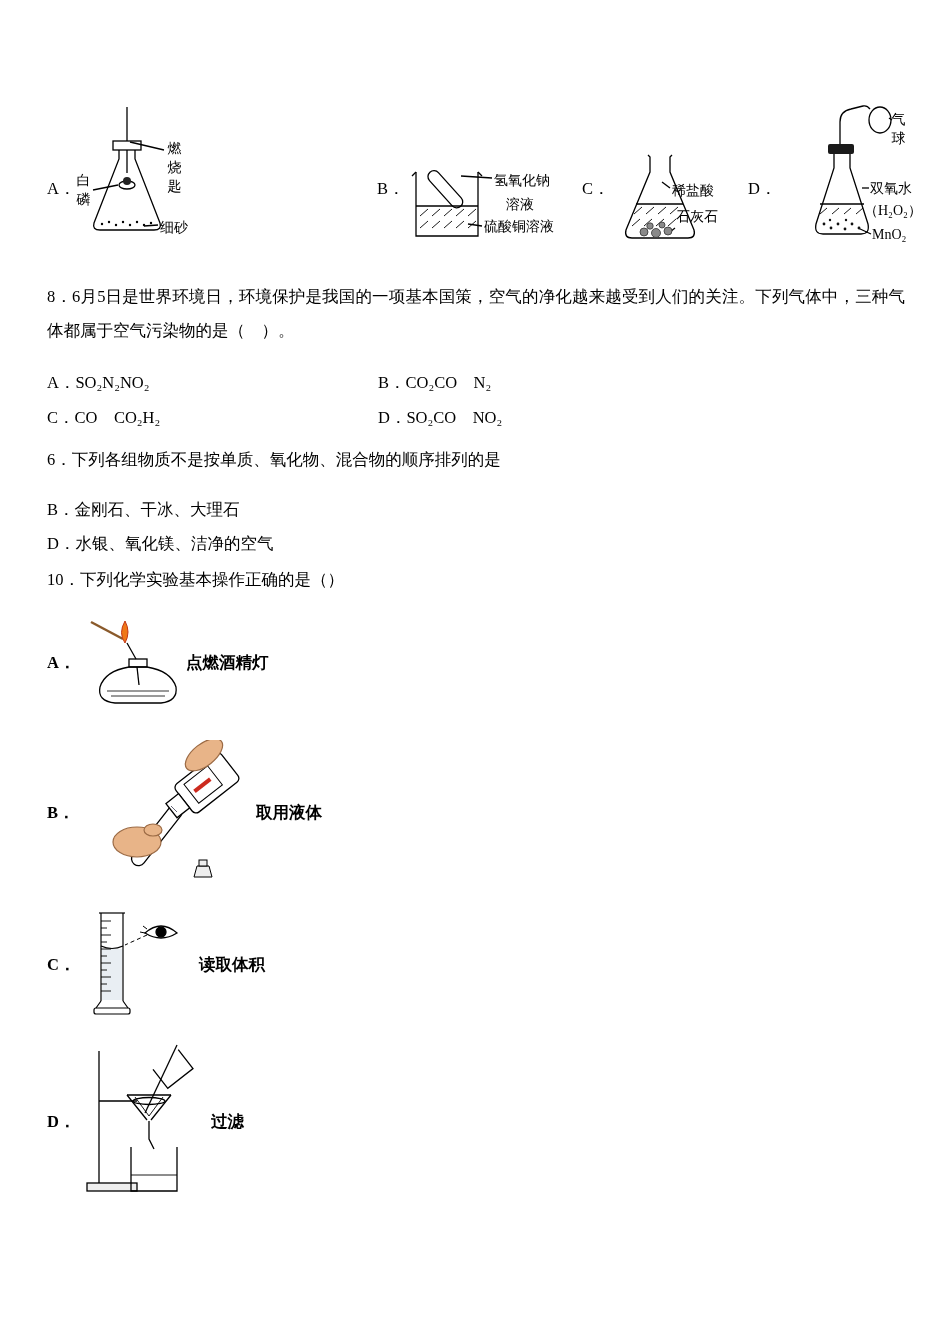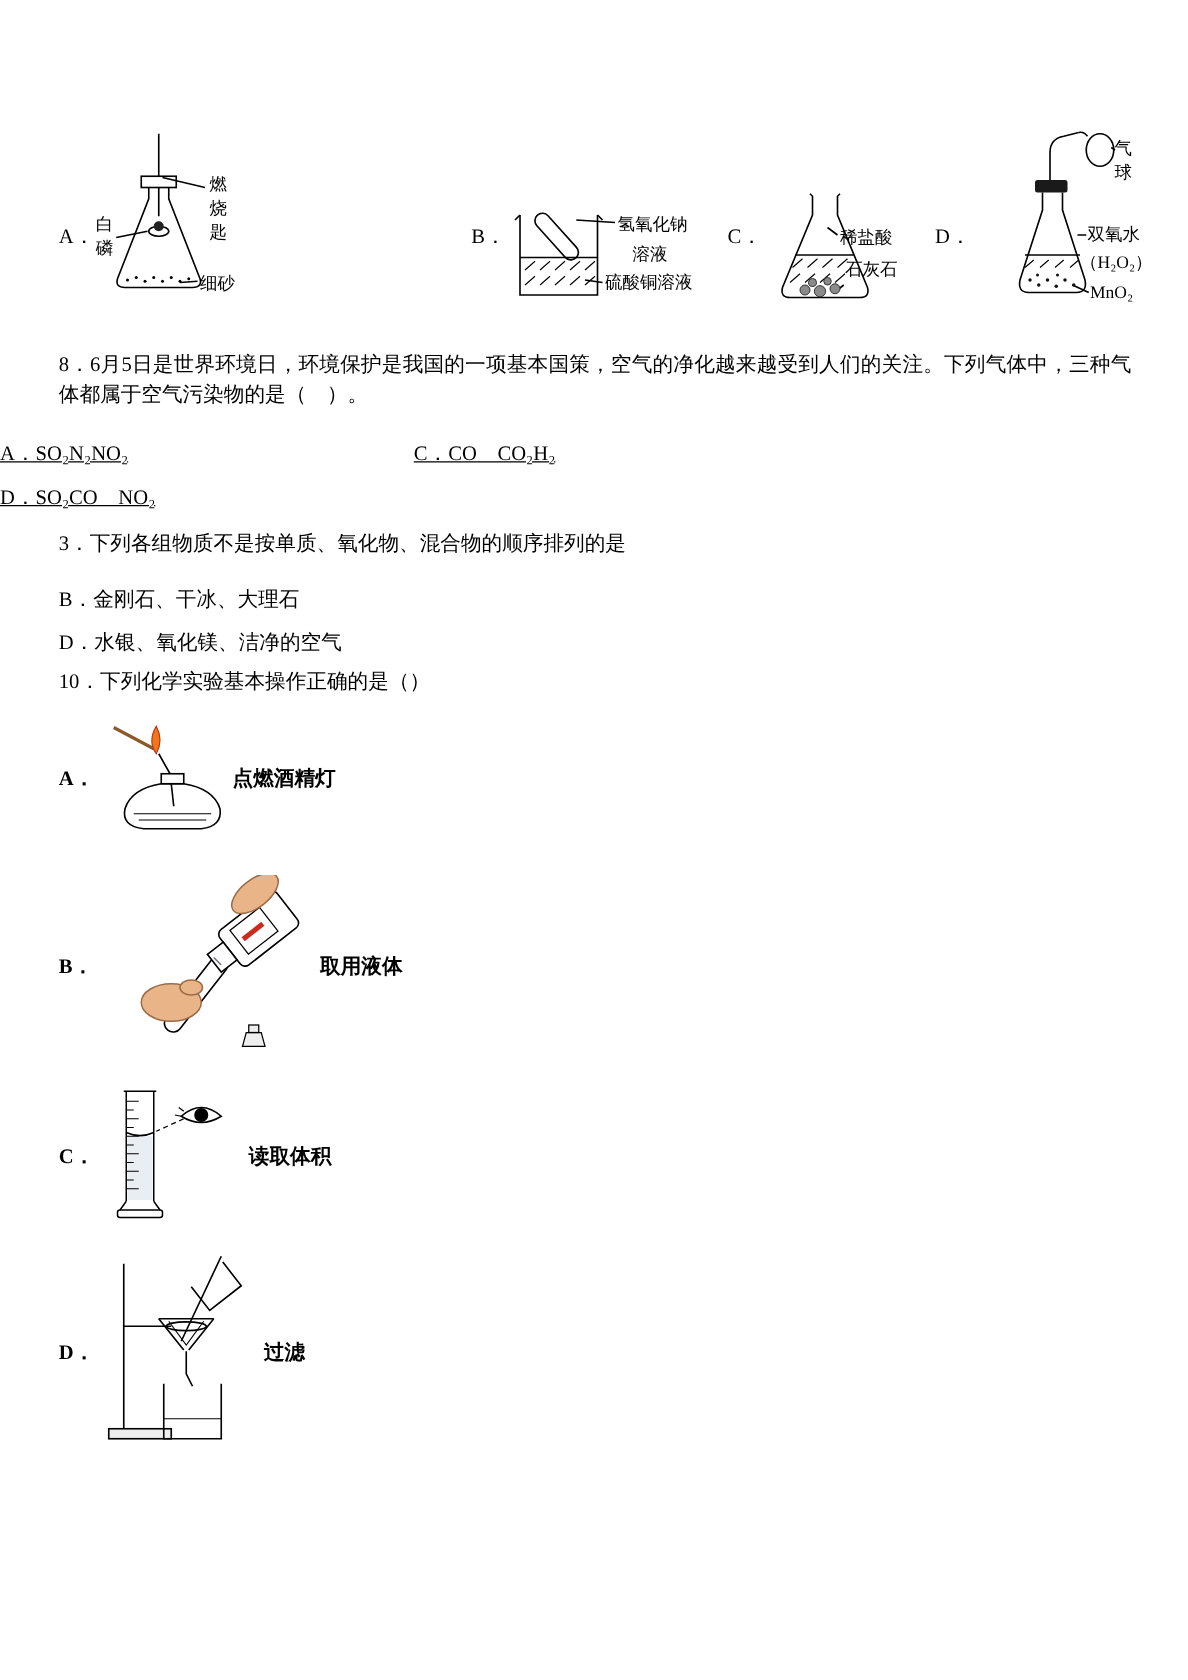--- a/index.html
+++ b/index.html
@@ -3,22 +3,22 @@
 <meta charset="utf-8">
 <style>
   html,body{margin:0;padding:0;background:#fff;}
   body{width:950px;color:#000;font-family:"Liberation Serif","DejaVu Serif",serif;font-size:16.5px;}
   .page{position:relative;width:950px;height:1344px;background:#fff;overflow:hidden;}
   .abs{position:absolute;}
   .apparatus{position:relative;height:262px;}
   .dlabel{font-size:14px;white-space:nowrap;line-height:1.3;}
   .vtext{font-size:14px;width:17px;line-height:19px;word-break:break-all;text-align:center;}
   .opt-letter{font-size:16.5px;}
-  .stem{padding:0 45px 0 47px;line-height:24px;text-align:justify;}
-  .q8opts{display:grid;grid-template-columns:331px 1fr;line-height:35px;margin-top:4px;text-decoration:underline;}
+  .stem{padding:0 45px 0 47px;line-height:34px;text-align:justify;}
+  .q8opts{display:grid;grid-template-columns:331px 1fr;padding-left:47px;line-height:35px;margin-top:4px;}
   .q9opts{padding-left:47px;line-height:34px;}
   .op-row{display:flex;align-items:center;padding-left:47px;}
   .op-letter{width:38px;font-weight:bold;flex:none;}
   .op-caption{font-weight:bold;margin-left:6px;white-space:nowrap;}
   svg{display:block;}
 </style>
 </head>
 <body>
 
 <div class="page">
@@ -127,25 +127,26 @@
       <div class="abs vtext" style="left:84px;top:14px">气球</div>
       <div class="abs dlabel" style="left:64px;top:84px">双氧水</div>
       <div class="abs dlabel" style="left:58px;top:106px">（H₂O₂）</div>
       <div class="abs dlabel" style="left:66px;top:130px">MnO₂</div>
     </div>
   </div>
 
   <p class="stem" style="margin-top:18px">8．6月5日是世界环境日，环境保护是我国的一项基本国策，空气的净化越来越受到人们的关注。下列气体中，三种气体都属于空气污染物的是（　）。</p>
   <div class="q8opts">
     <span>A．SO₂N₂NO₂</span>
+    <span>B．CO₂CO　N₂</span>
     <span>C．CO　CO₂H₂</span>
     <span>D．SO₂CO　NO₂</span>
   </div>
 
-  <p class="stem" style="margin-top:8px">3．下列各组物质不是按单质、氧化物、混合物的顺序排列的是</p>
+  <p class="stem" style="margin-top:8px">6．下列各组物质不是按单质、氧化物、混合物的顺序排列的是</p>
   <div class="q9opts">
     <div>B．金刚石、干冰、大理石</div>
     <div>D．水银、氧化镁、洁净的空气</div>
   </div>
 
   <p class="stem" style="margin-top:2px">10．下列化学实验基本操作正确的是（）</p>
 
   <div class="op-row" style="margin-top:18px">
     <span class="op-letter">A．</span>
     <svg width="95" height="95">

